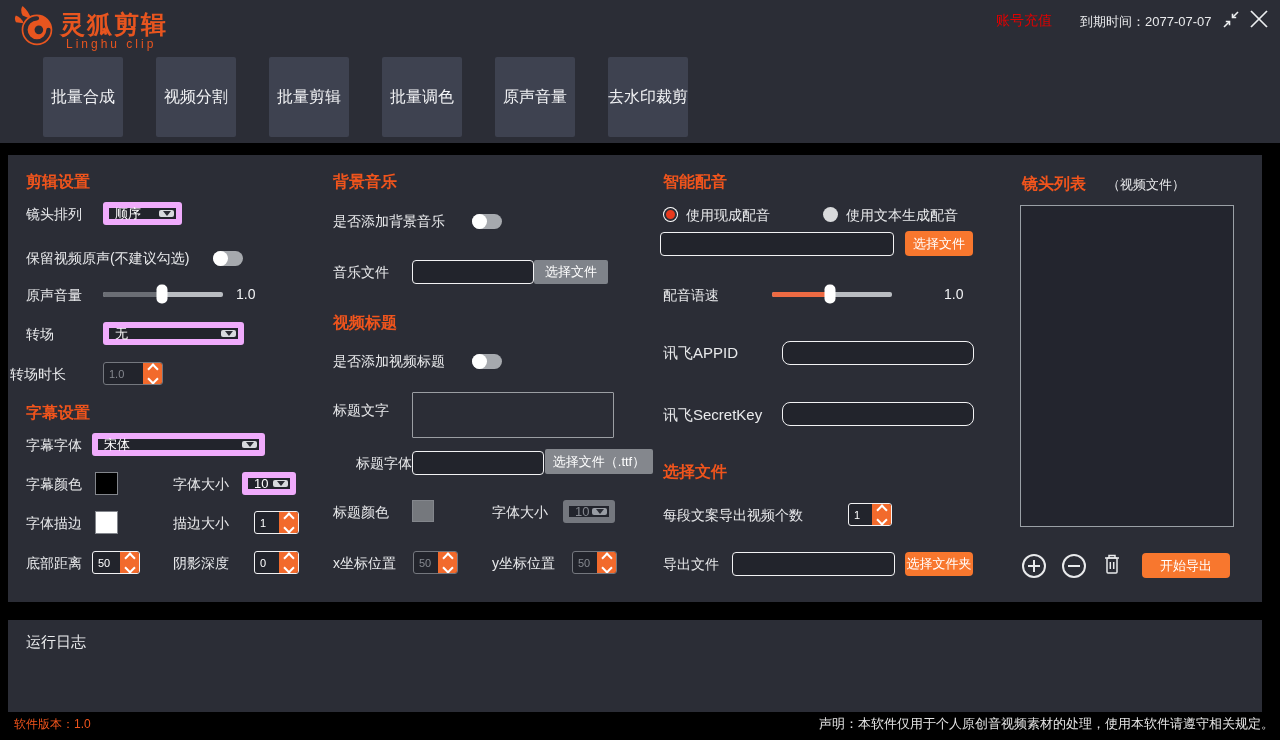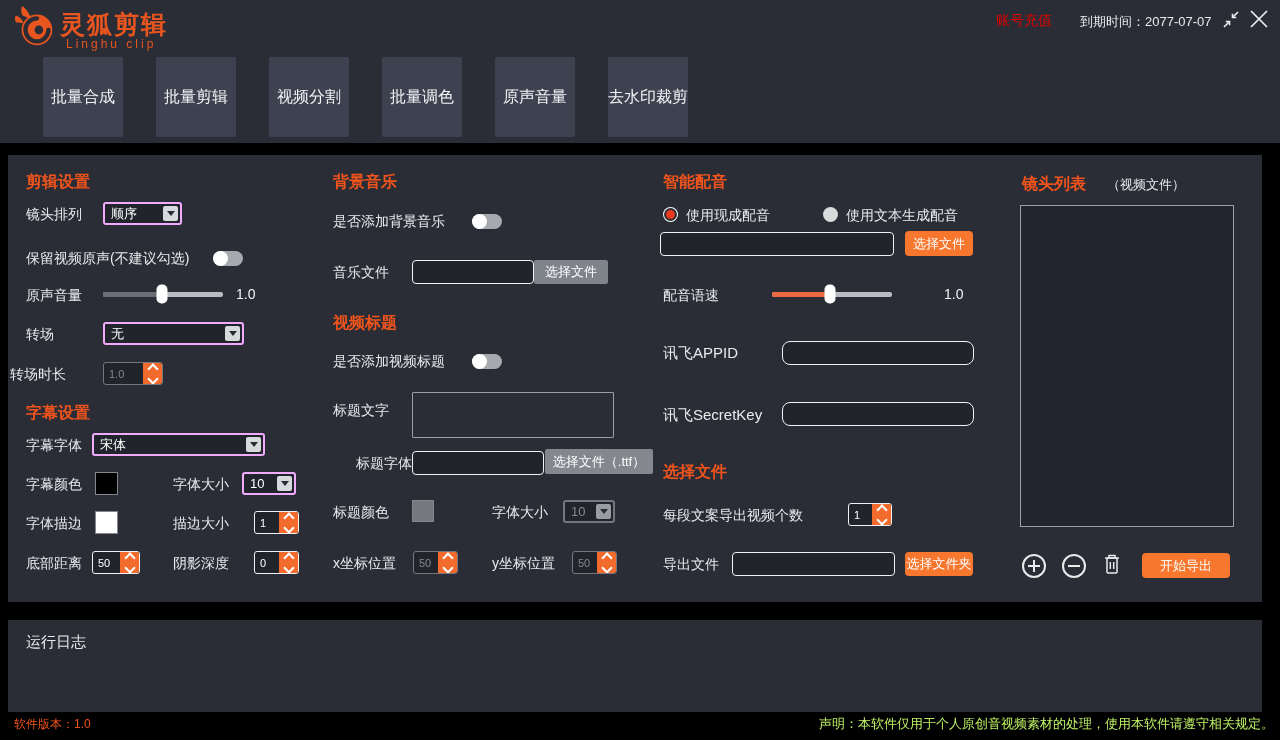--- a/index.html
+++ b/index.html
@@ -22,21 +22,21 @@
   
   .panel{position:absolute;background:#2b2d36;}
   .panel-main{left:8px;top:155px;width:1254px;height:447px;}
   .panel-log{left:8px;top:620px;width:1254px;height:92px;}
 
   .sec-h{position:absolute;font-size:16px;font-weight:bold;color:#f0541c;white-space:nowrap;}
   .lbl{position:absolute;font-size:14px;color:#e9eaec;white-space:nowrap;}
   .val-txt{position:absolute;font-size:14px;color:#f2f3f5;white-space:nowrap;}
 
   
-  .select{position:absolute;height:23px;background:#22242c;border:2px solid #f0abfc;border-radius:3px;
+  .select{position:absolute;height:23px;background:#22242c;border:6px solid #f0abfc;border-radius:3px;
           display:flex;align-items:center;cursor:pointer;box-sizing:border-box;}
   .select .sval{flex:1;padding:0 6px;font-size:13px;color:#fff;overflow:hidden;white-space:nowrap;}
   .select .abox{width:15px;align-self:stretch;margin:2px;background:#d7d9dd;border-radius:2px;
                 display:flex;align-items:center;justify-content:center;}
   .select .abox::after{content:"";border-left:4px solid transparent;border-right:4px solid transparent;
                        border-top:5px solid #2a2c34;}
   .select.disabled{border-color:#74777e;}
   .select.disabled .sval{color:#85888f;}
   .select.disabled .abox{background:#989ca3;}
 
@@ -87,21 +87,21 @@
 
   
   .listbox{position:absolute;background:#23252e;border:1px solid #9aa0a6;}
 
   
   .cbtn{position:absolute;width:20px;height:20px;border:2px solid #e9eaec;border-radius:50%;cursor:pointer;}
   .cbtn .hbar{position:absolute;left:4px;top:9px;width:12px;height:2px;background:#e9eaec;}
   .cbtn .vbar{position:absolute;left:9px;top:4px;width:2px;height:12px;background:#e9eaec;}
 
   .footer-version{position:absolute;left:14px;top:716px;font-size:12px;color:#f0541c;}
-  .footer-disclaimer{position:absolute;right:6px;top:715px;font-size:13px;color:#bef264;}
+  .footer-disclaimer{position:absolute;right:6px;top:715px;font-size:13px;color:#e5e5e5;}
   .log-title{position:absolute;left:18px;top:13px;font-size:15px;color:#e9eaec;}
 </style>
 </head>
 <body>
 
 <div class="app">
 
   <div class="header">
     <svg style="position:absolute;left:13px;top:3px;" width="46" height="46" viewBox="0 0 48 48">
       <path d="M10 3 q7 6 9 14 l-9 -4 q-3 -6 0 -10z" fill="#e8551f"></path>
@@ -122,22 +122,22 @@
       <path d="M3 17 L8.5 11.5"></path>
         <path d="M8.5 15.2 L8.5 11.5 L4.8 11.5"></path>
     </svg>
     <svg class="win-icon" style="left:1248px;top:8px;" width="22" height="22" viewBox="0 0 22 22" stroke="#eceef0" stroke-width="1.7">
       <path d="M3 3 L19 19"></path>
         <path d="M19 3 L3 19"></path>
     </svg>
 
     <div class="tabs">
       <div class="tab">批量合成</div>
+      <div class="tab">视频分割</div>
       <div class="tab">批量剪辑</div>
-      <div class="tab">视频分割</div>
       <div class="tab">批量调色</div>
       <div class="tab">原声音量</div>
       <div class="tab">去水印裁剪</div>
     </div>
   </div>
 
   <div class="panel panel-main">
 
     <div class="sec-h" style="left:18px;top:17px;">剪辑设置</div>
 

